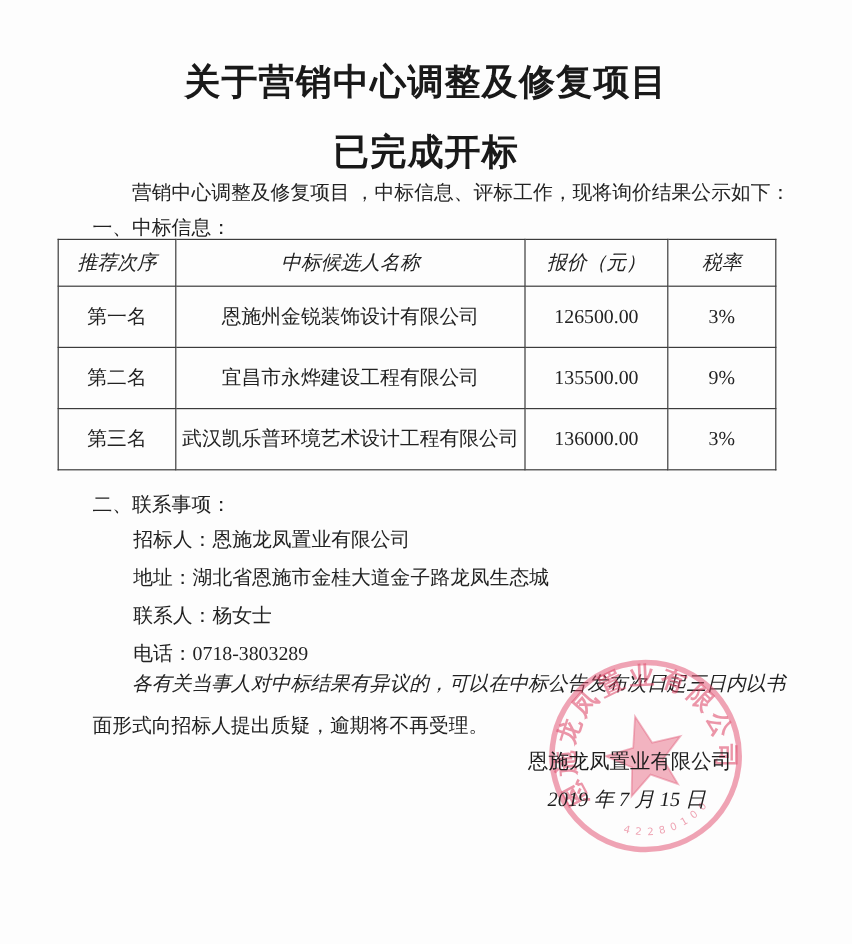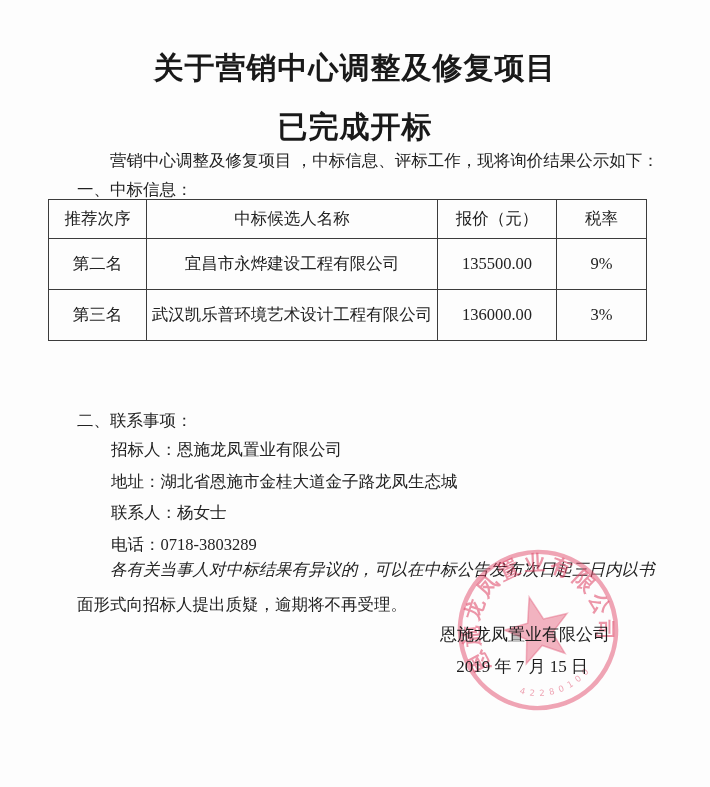--- a/index.html
+++ b/index.html
@@ -28,52 +28,58 @@
     position:absolute;left:48px;top:199px;
     border-collapse:collapse;table-layout:fixed;
     width:594px;
     font-size:16.5px;color:#222;
   }
   .doc-table td{
     border:1.4px solid #3c3c3c;
     text-align:center;vertical-align:middle;
     padding:0;overflow:hidden;white-space:nowrap;
   }
-  .doc-table .hrow td{height:38px;}
+  .doc-table .hrow td{height:38px;font-style:italic;}
   .doc-table .drow td{height:50px;}
   .col-rank{width:97px;}
   .col-company{width:290px;}
   .col-price{width:118px;}
   .col-tax{width:89px;}
   .contact-item{left:111px;font-size:16.5px;white-space:nowrap;color:#222;}
   .c0{top:439px;} .c1{top:471px;} .c2{top:502px;} .c3{top:534px;}
   .closing{left:77px;font-size:16.5px;white-space:nowrap;color:#222;}
   .cl1{top:559px;text-indent:33px;font-style:italic;}
   .cl2{top:594px;}
   .sig-company{top:623px;right:100px;font-size:17px;white-space:nowrap;color:#1d1d1d;}
-  .sig-date{top:655px;right:122px;font-size:17px;white-space:nowrap;color:#1d1d1d;}
+  .sig-date{top:655px;right:122px;font-size:17px;white-space:nowrap;color:#1d1d1d;font-style:italic;}
   .stamp-wrap{left:436px;top:528px;width:204px;height:204px;}
 </style>
 </head>
 <body>
 
 <div class="abs title title1">关于营销中心调整及修复项目</div>
 <div class="abs title title2">已完成开标</div>
 
 <div class="abs bodytext intro">营销中心调整及修复项目 ，中标信息、评标工作，现将询价结果公示如下：</div>
 
 <div class="abs sec-heading sec1">一、中标信息：</div>
 
 <table class="doc-table">
   <tbody>
       <tr class="hrow">
     <td class="col-rank">推荐次序</td>
     <td class="col-company">中标候选人名称</td>
     <td class="col-price">报价（元）</td>
     <td class="col-tax">税率</td>
+  </tr>
+  <tr class="drow">
+    <td>第一名</td>
+    <td>恩施州金锐装饰设计有限公司</td>
+    <td>126500.00</td>
+    <td>3%</td>
   </tr>
   <tr class="drow">
     <td>第二名</td>
     <td>宜昌市永烨建设工程有限公司</td>
     <td>135500.00</td>
     <td>9%</td>
   </tr>
   <tr class="drow">
     <td>第三名</td>
     <td>武汉凯乐普环境艺术设计工程有限公司</td>

